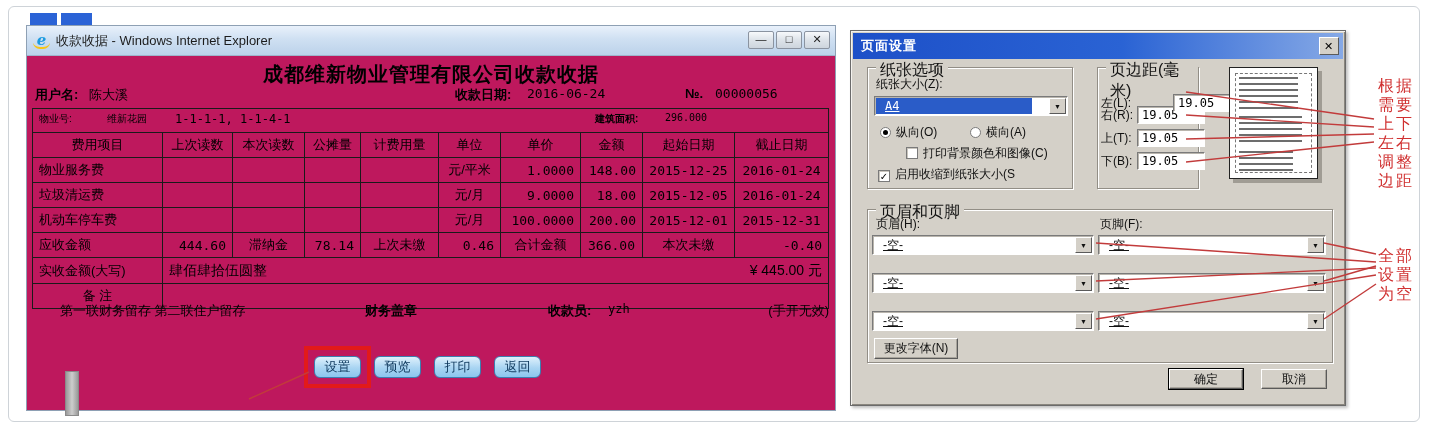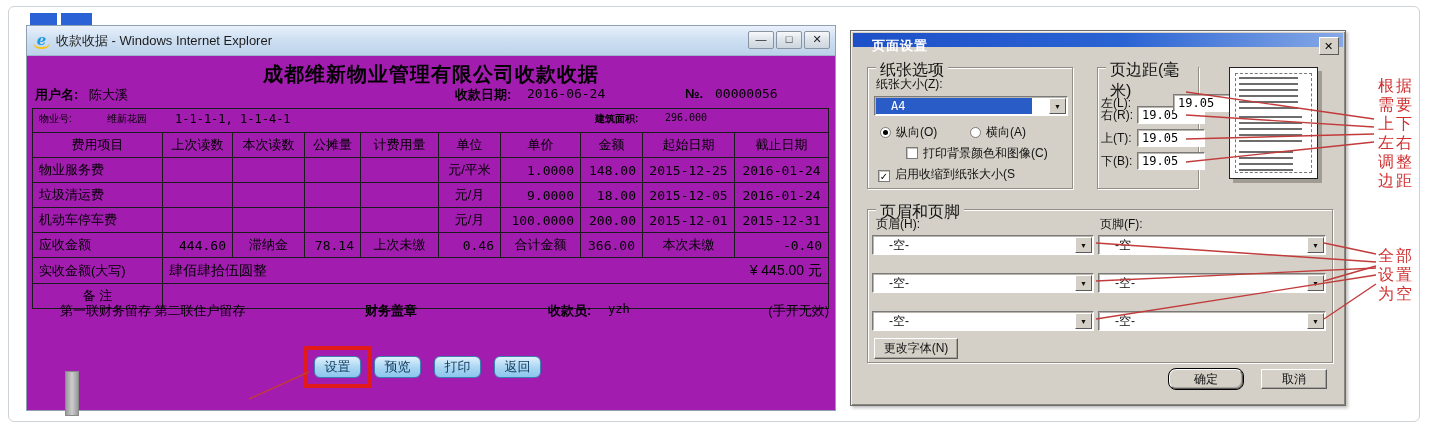--- a/index.html
+++ b/index.html
@@ -22,21 +22,21 @@
   .ie-titlebar { position:relative; height:30px; background:linear-gradient(#e9f1fb,#cfe0f2 45%,#bcd2ea);
                  border-bottom:1px solid #9fb4cb; display:flex; align-items:center; padding:0 6px; }
   .ie-icon { display:inline-block; width:17px; height:17px; margin-right:6px; text-align:center;
              color:#1c9be0; font:bold italic 15px/16px "DejaVu Serif",serif;
              border-bottom:2px solid #f5c518; border-radius:50% 50% 40% 40%; }
   .ie-title { font-size:13px; color:#1c1c1c; }
   .win-controls { position:absolute; right:5px; top:5px; display:flex; gap:2px; }
   .win-btn { width:26px; height:18px; border:1px solid #8a93a0; border-radius:2px;
              background:linear-gradient(#f7f9fb,#dde3e9 50%,#cdd5dd);
              font-size:11px; line-height:15px; text-align:center; color:#222; cursor:default; }
-  .win-content { position:relative; height:354px; background:#a21caf; padding:0 6px; }
+  .win-content { position:relative; height:354px; background:#be185d; padding:0 6px; }
 
   .receipt-heading { position:absolute; top:5px; left:0; width:100%; text-align:center;
                      font-size:20px; font-weight:bold; letter-spacing:1px; }
   .info-row span { position:absolute; top:30px; font-size:13px; }
   .lbl { font-weight:bold; }
 
   table.receipt { position:absolute; top:52px; left:5px; border-collapse:collapse; table-layout:fixed;
                   width:796px; font-size:13px; }
   table.receipt td { border:1px solid #1a1a1a; height:25px; padding:0 6px; overflow:hidden; }
   table.receipt td.hd { text-align:center; font-size:13px; }
@@ -58,36 +58,36 @@
   .hint { position:absolute; left:1378px; z-index:41; color:#d03030; font-size:16px;
           line-height:19px; letter-spacing:2px; text-align:left; }
   #hint-margins { top:76px; } #hint-empty { top:246px; }
   svg.overlay { position:absolute; inset:0; z-index:40; pointer-events:none; }
 
   
   .dialog { position:absolute; left:850px; top:30px; width:496px; height:376px; z-index:10;
             background:#d4d0c8; border:1px solid #6b6b6b;
             box-shadow:inset 1px 1px 0 #f4f2ee, inset -1px -1px 0 #8a867e, 2px 2px 3px rgba(0,0,0,.25);
             font-size:12px; color:#111; }
-  .dlg-titlebar { position:relative; height:14px; margin:2px;
+  .dlg-titlebar { position:relative; height:26px; margin:2px;
                   background:linear-gradient(90deg,#1d50c8,#2a63d4 55%,#86a9e6);
-                  color:#fff; font-weight:bold; font-size:13px; line-height:26px; padding-left:19px;
+                  color:#fff; font-weight:bold; font-size:13px; line-height:26px; padding-left:8px;
                   letter-spacing:1px; }
   .dlg-close { position:absolute; right:4px; top:4px; width:20px; height:18px;
                background:#d4d0c8; border:1px solid; border-color:#fff #5a5a5a #5a5a5a #fff;
                text-align:center; font-size:11px; font-weight:bold; line-height:16px; color:#000; cursor:pointer; }
   .groupbox { position:absolute; border:1px solid #928e86;
               box-shadow:inset 1px 1px 0 #fff, 1px 1px 0 #fff; }
   .legend { position:absolute; top:-8px; left:8px; background:#d4d0c8; padding:0 4px; font-size:16px; }
   .ctl-label { position:absolute; font-size:12px; }
 
   .combo { position:absolute; height:20px; background:#fff; border:1px solid;
            border-color:#7a7a7a #fff #fff #7a7a7a; box-shadow:inset 1px 1px 0 #b9b5ad;
            display:flex; align-items:stretch; cursor:pointer; }
-  .combo-val { flex:1; font-size:12px; line-height:17px; padding-left:15px; margin:1px 16px 1px 1px; }
+  .combo-val { flex:1; font-size:12px; line-height:17px; padding-left:9px; margin:1px 16px 1px 1px;text-decoration:underline; }
   .combo-val.sel { background:#2a5cc8; color:#fff; }
   .combo-btn { width:17px; margin:1px; background:#d4d0c8; border:1px solid;
                border-color:#fff #5a5a5a #5a5a5a #fff; text-align:center;
                font-size:7px; line-height:15px; color:#111; }
   .radio { display:inline-block; width:11px; height:11px; border-radius:50%; background:#fff;
            border:1px solid #7a7a7a; vertical-align:-2px; margin-right:5px; position:relative; cursor:pointer; }
   .radio.on::after { content:""; position:absolute; left:2px; top:2px; width:5px; height:5px;
                      border-radius:50%; background:#000; }
   .checkbox { display:inline-block; width:12px; height:12px; background:#fff;
               border:1px solid #7a7a7a; box-shadow:inset 1px 1px 0 #c9c5bd;
@@ -98,21 +98,21 @@
   .margin-input { width:68px; height:18px; background:#fff; border:1px solid;
                   border-color:#7a7a7a #fff #fff #7a7a7a; box-shadow:inset 1px 1px 0 #b9b5ad;
                   font:12px "DejaVu Sans Mono",monospace; padding-left:4px; }
   .preview { position:absolute; left:378px; top:36px; width:89px; height:112px; background:#fff;
              border:1px solid #222; box-shadow:4px 4px 0 #a09c94; }
   .preview-inner { position:absolute; inset:5px; border:1px dashed #777; padding:3px; }
   .pline { background:repeating-linear-gradient(to bottom,#6d6d6d 0 2px,transparent 2px 6px); }
   .classic-btn { position:absolute; background:#d4d0c8; border:1px solid;
                  border-color:#fff #5a5a5a #5a5a5a #fff; box-shadow:inset -1px -1px 0 #a8a49c;
                  text-align:center; font-size:12px; cursor:pointer; }
-  .default-btn { outline:1px solid #000;border-radius:7px; }
+  .default-btn { outline:1px solid #000; }
 </style>
 </head>
 <body>
 
 <div class="canvas">
   <div class="frame"></div>
 
   <div class="bg-tab" style="left:30px;width:27px;"></div>
   <div class="bg-tab" style="left:61px;width:31px;"></div>
   <div class="gray-strip"></div>

